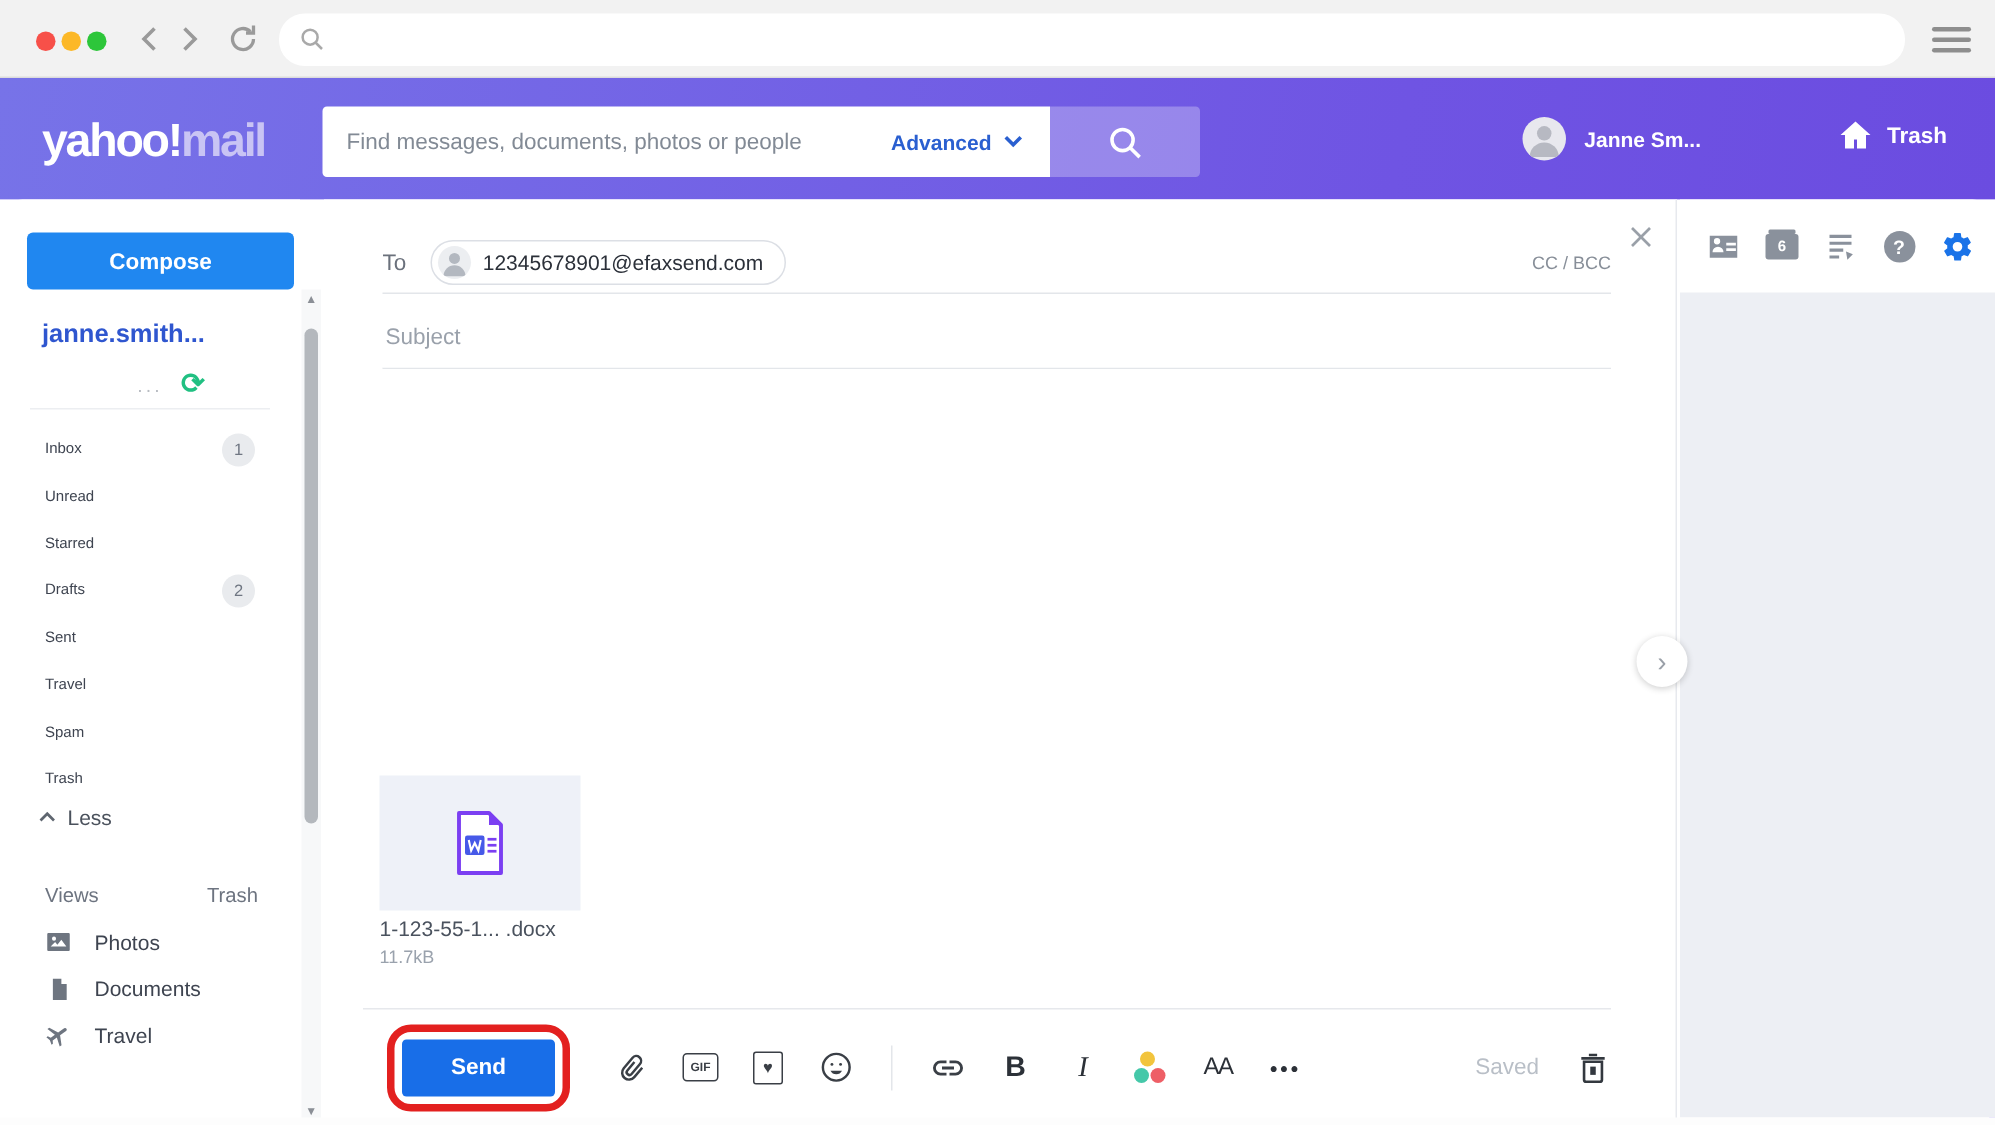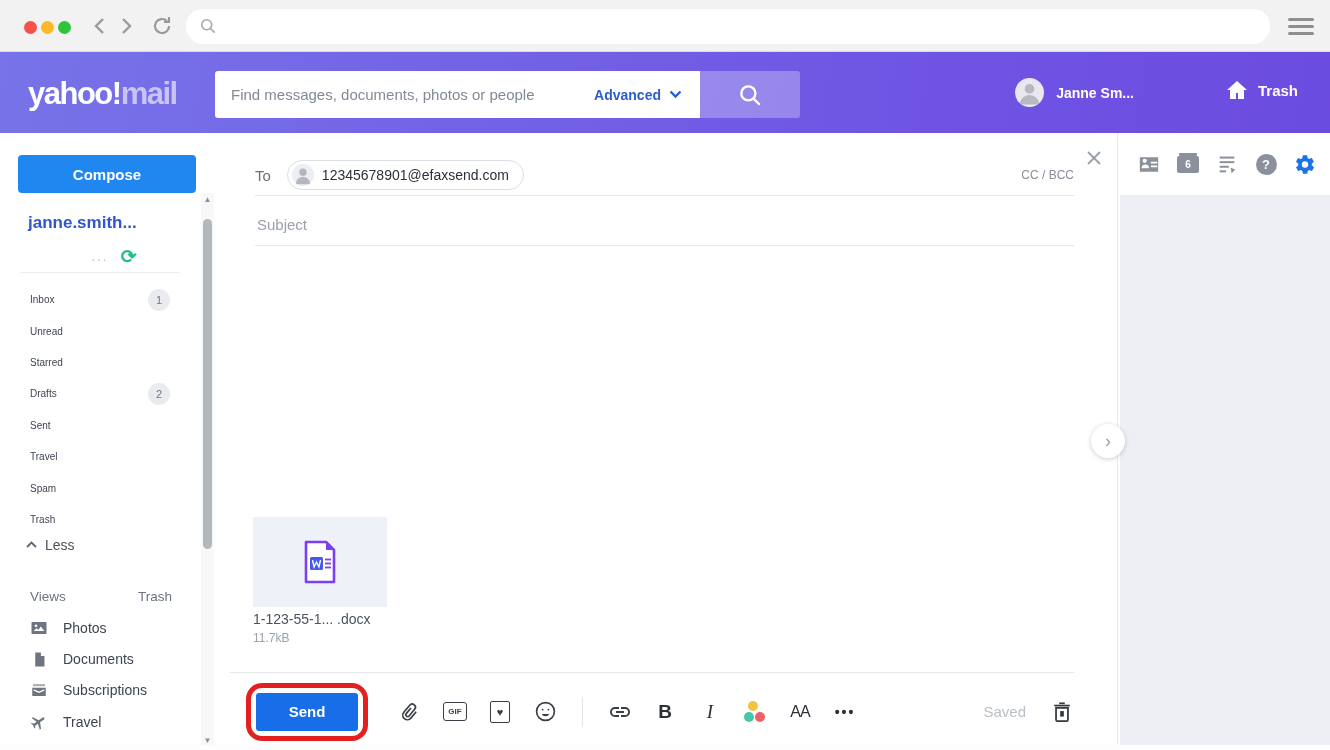--- a/index.html
+++ b/index.html
@@ -72,21 +72,21 @@
   .chip-avatar{width:22px;height:22px;border-radius:50%;background:#eceef1;overflow:hidden;display:flex;align-items:center;justify-content:center;}
   .chip-text{font-size:14px;color:#2b3039;}
   .ccbcc{margin-left:auto;font-size:12px;color:#878e98;cursor:pointer;}
   .close-x{position:absolute;right:14px;top:16px;width:18px;height:18px;color:#9aa0a8;cursor:pointer;}
   .subject-row{position:absolute;left:39px;top:70px;right:43px;height:43px;border-bottom:1px solid #e3e6ea;}
   .subject-input{width:100%;height:100%;border:none;outline:none;font-size:15px;color:#37404a;}
   .subject-input::placeholder{color:#9aa1ab;}
   .attach-tile{position:absolute;left:37px;top:384px;width:134px;height:90px;background:#eef1f8;display:flex;align-items:center;justify-content:center;cursor:pointer;}
   .attach-name{position:absolute;left:37px;top:478px;font-size:14px;color:#4a525e;}
   .attach-size{position:absolute;left:37px;top:498px;font-size:12px;color:#9aa2ad;}
-  .toolbar{position:absolute;left:0;right:43px;top:539px;height:78px;border-top:1px solid #e6e8ec;margin-left:14px;display:flex;align-items:center;justify-content:flex-end;}
+  .toolbar{position:absolute;left:12px;right:43px;top:539px;height:78px;border-top:1px solid #e6e8ec;margin-left:14px;display:flex;align-items:center;justify-content:flex-end;}
   .send-annotation{margin-left:16px;border:5px solid #e3201f;border-radius:16px;padding:5px;}
   .send-btn{width:102px;height:38px;background:#186ee8;color:#fff;font-size:15px;font-weight:700;border:none;border-radius:3px;cursor:pointer;}
   .tb-icons{display:flex;align-items:center;gap:21px;margin-left:30px;}
   .tb-ico{width:24px;height:24px;display:flex;align-items:center;justify-content:center;color:#3a3f46;cursor:pointer;}
   .gif-box{width:24px;height:19px;border:1.7px solid #3a3f46;border-radius:3px;font-size:8px;font-weight:700;display:flex;align-items:center;justify-content:center;color:#3a3f46;}
   .card-box{width:20px;height:22px;border:1.7px solid #3a3f46;border-radius:2px;font-size:11px;display:flex;align-items:center;justify-content:center;color:#3a3f46;}
   .tb-divider{width:1px;height:30px;background:#e3e6ea;margin:0 4px;}
   .bold-txt{font-size:19px;font-weight:800;color:#2c3138;}
   .italic-txt{font-size:19px;font-style:italic;font-family:"Liberation Serif",serif;color:#2c3138;}
   .dots-tri{position:relative;width:22px;height:22px;}
@@ -251,29 +251,20 @@
           <span class="view-ico">
             <svg viewBox="0 0 24 24" width="17" height="17" fill="#6e7580">
                 <path d="M6 2h8l5 5v15H6zM14 2v5h5z"></path>
               </svg>
           </span>
           <span class="view-label">Documents</span>
         </div>
         <div class="view-row">
           <span class="view-ico">
             <svg viewBox="0 0 24 24" width="18" height="18" fill="#6e7580">
-                <path d="M4 4h16v3H4z" opacity=".55"></path>
-                <path d="M3 9h18v11H3zm2 2v2l7 3 7-3v-2l-7 3z"></path>
-              </svg>
-          </span>
-          <span class="view-label">Subscriptions</span>
-        </div>
-        <div class="view-row">
-          <span class="view-ico">
-            <svg viewBox="0 0 24 24" width="18" height="18" fill="#6e7580">
                 <path d="M21 15l-8-4V4.5a1.5 1.5 0 0 0-3 0V11l-8 4v2l8-2.5V19l-2.5 1.5V22l4-1 4 1v-1.5L13 19v-4.5l8 2.5z" transform="rotate(55 12 12)"></path>
               </svg>
           </span>
           <span class="view-label">Travel</span>
         </div>
       </div>
     </aside>
 
     <div class="v-scroll">
       <span class="v-arrow" style="top:0">▲</span>

